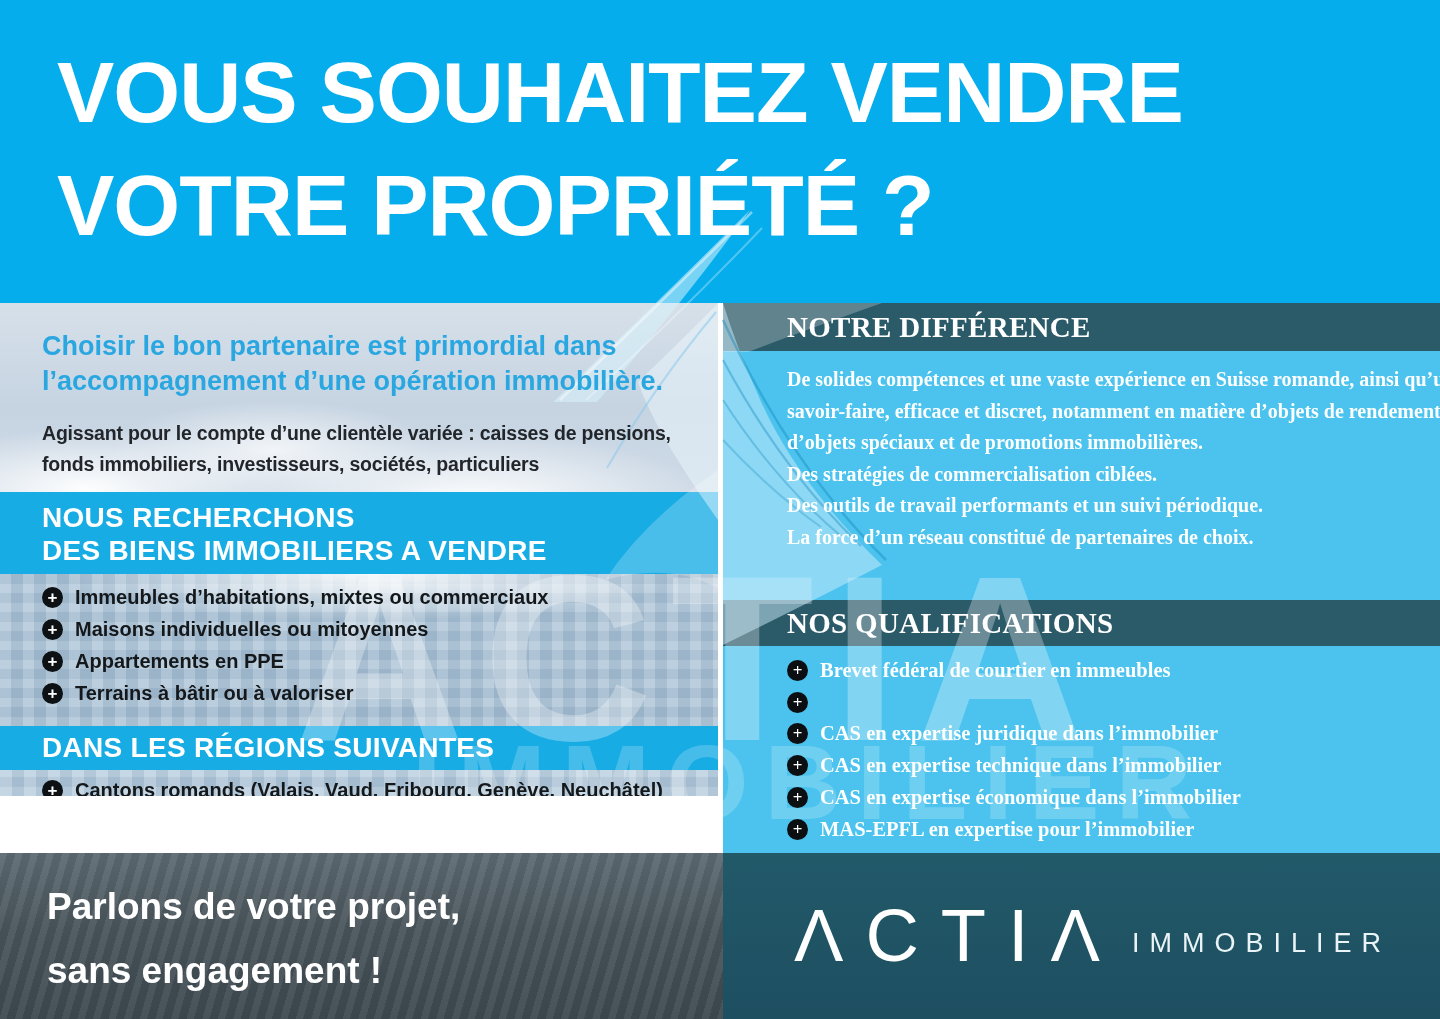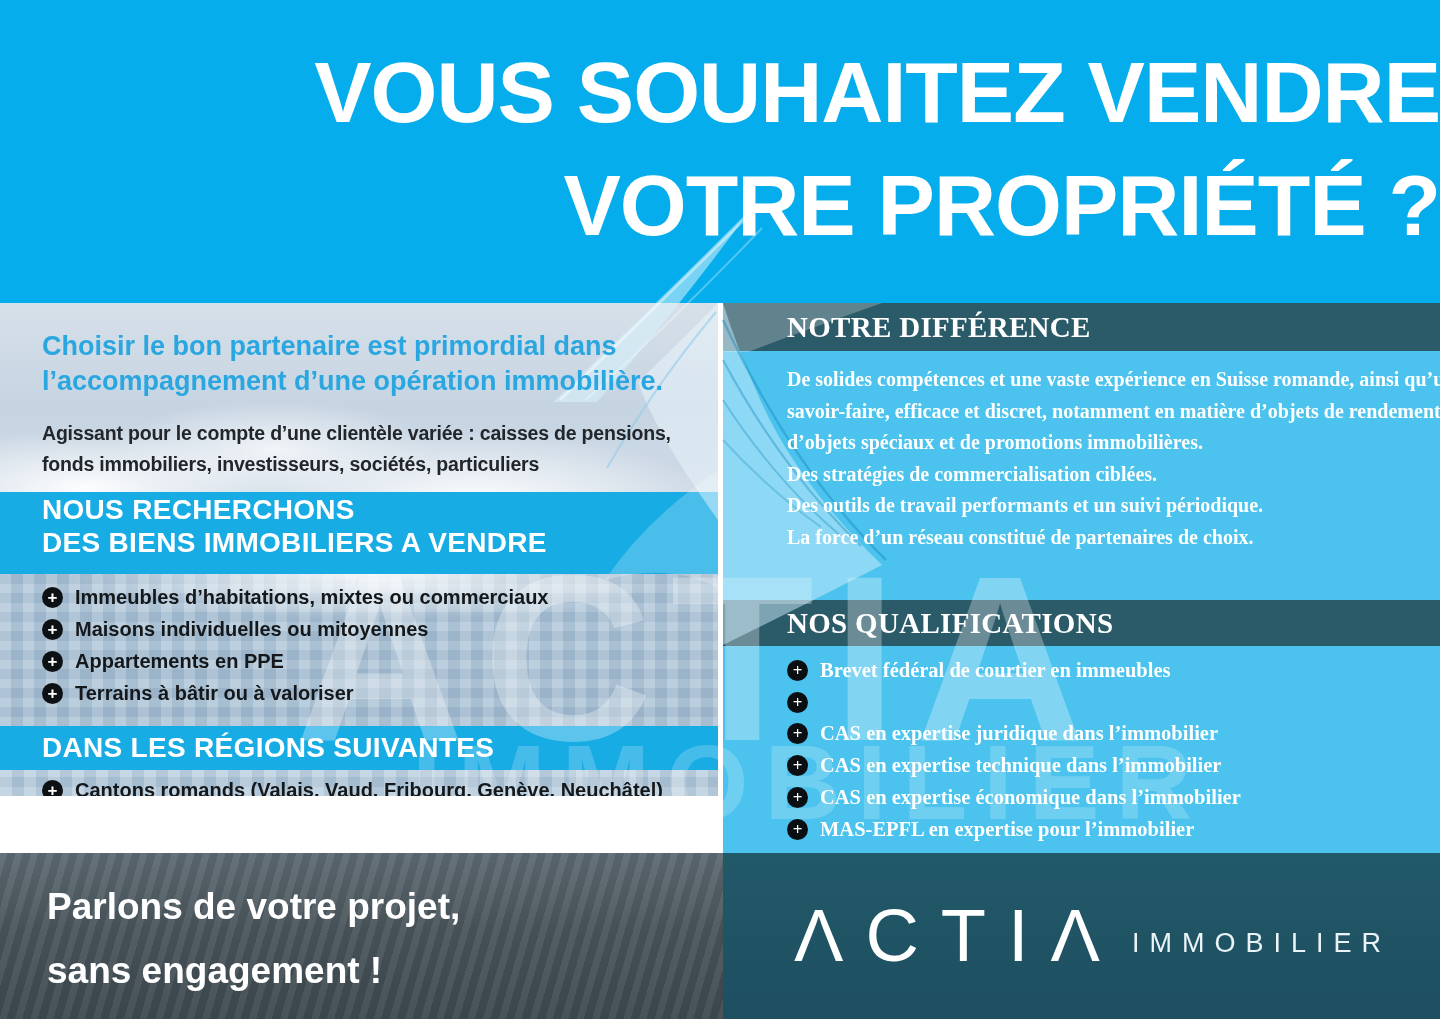--- a/index.html
+++ b/index.html
@@ -3,36 +3,36 @@
 <meta charset="utf-8">
 <style>
   html,body{margin:0;padding:0;background:#e8e8e8;}
   #page{
     position:relative;width:1440px;height:1019px;overflow:hidden;background:#ffffff;
     font-family:"Liberation Sans",sans-serif;-webkit-font-smoothing:antialiased;
   }
   
   .hero{position:absolute;left:0;top:0;width:1440px;height:303px;background:#05ADEC;}
   .hero-title{position:relative;z-index:2;padding:36px 0 0 57px;color:#fff;
-    font-size:86px;font-weight:700;line-height:113px;letter-spacing:-1px;text-align:right;}
+    font-size:86px;font-weight:700;line-height:113px;letter-spacing:-1px;}
   
   .col-left{position:absolute;left:0;top:303px;width:718px;height:493px;overflow:hidden;}
   .col-right{position:absolute;left:723px;top:303px;width:826px;height:550px;overflow:hidden;font-family:Liberation Serif, serif;}
   
   .cloud{height:189px;box-sizing:border-box;padding:26px 26px 0 42px;
     background:
       radial-gradient(ellipse 320px 95px at 12% 98%, rgba(255,255,255,0.95), rgba(255,255,255,0) 62%),
       radial-gradient(ellipse 380px 110px at 66% 104%, rgba(255,255,255,0.92), rgba(255,255,255,0) 62%),
       radial-gradient(ellipse 260px 80px at 38% 78%, rgba(255,255,255,0.75), rgba(255,255,255,0) 62%),
       linear-gradient(180deg,#D6E0E9 0%,#C6D4E2 55%,#CEDAE6 100%);}
   .intro-heading{position:relative;z-index:2;color:#2AA7E0;font-size:27px;font-weight:700;line-height:35px;}
   .intro-body{position:relative;z-index:2;margin-top:19px;color:#22262a;font-size:19.5px;
     font-weight:700;line-height:31px;letter-spacing:-0.2px;}
   .band{box-sizing:border-box;background:#18ACE5;color:#fff;font-weight:700;letter-spacing:0.3px;}
-  .band.b1{height:82px;padding:1px 0 0 42px;font-size:28px;line-height:33px;}
+  .band.b1{height:82px;padding:9px 0 0 42px;font-size:28px;line-height:33px;}
   .band.b2{height:44px;padding:5px 0 0 42px;font-size:28px;line-height:33px;}
   .city{box-sizing:border-box;
     background:
       radial-gradient(ellipse 430px 64px at 52% 0%, rgba(255,255,255,0.9), rgba(255,255,255,0) 72%),
       repeating-linear-gradient(90deg, rgba(255,255,255,0.12) 0 11px, rgba(96,126,152,0.12) 11px 23px),
       repeating-linear-gradient(0deg, rgba(255,255,255,0.10) 0 9px, rgba(96,126,152,0.10) 9px 19px),
       linear-gradient(180deg,#AFC6D9 0%,#A8C0D4 100%);}
   .city.l1{height:152px;padding:12px 18px 0 42px;}
   .city.l2{height:83px;padding:9px 18px 0 42px;
     background:

